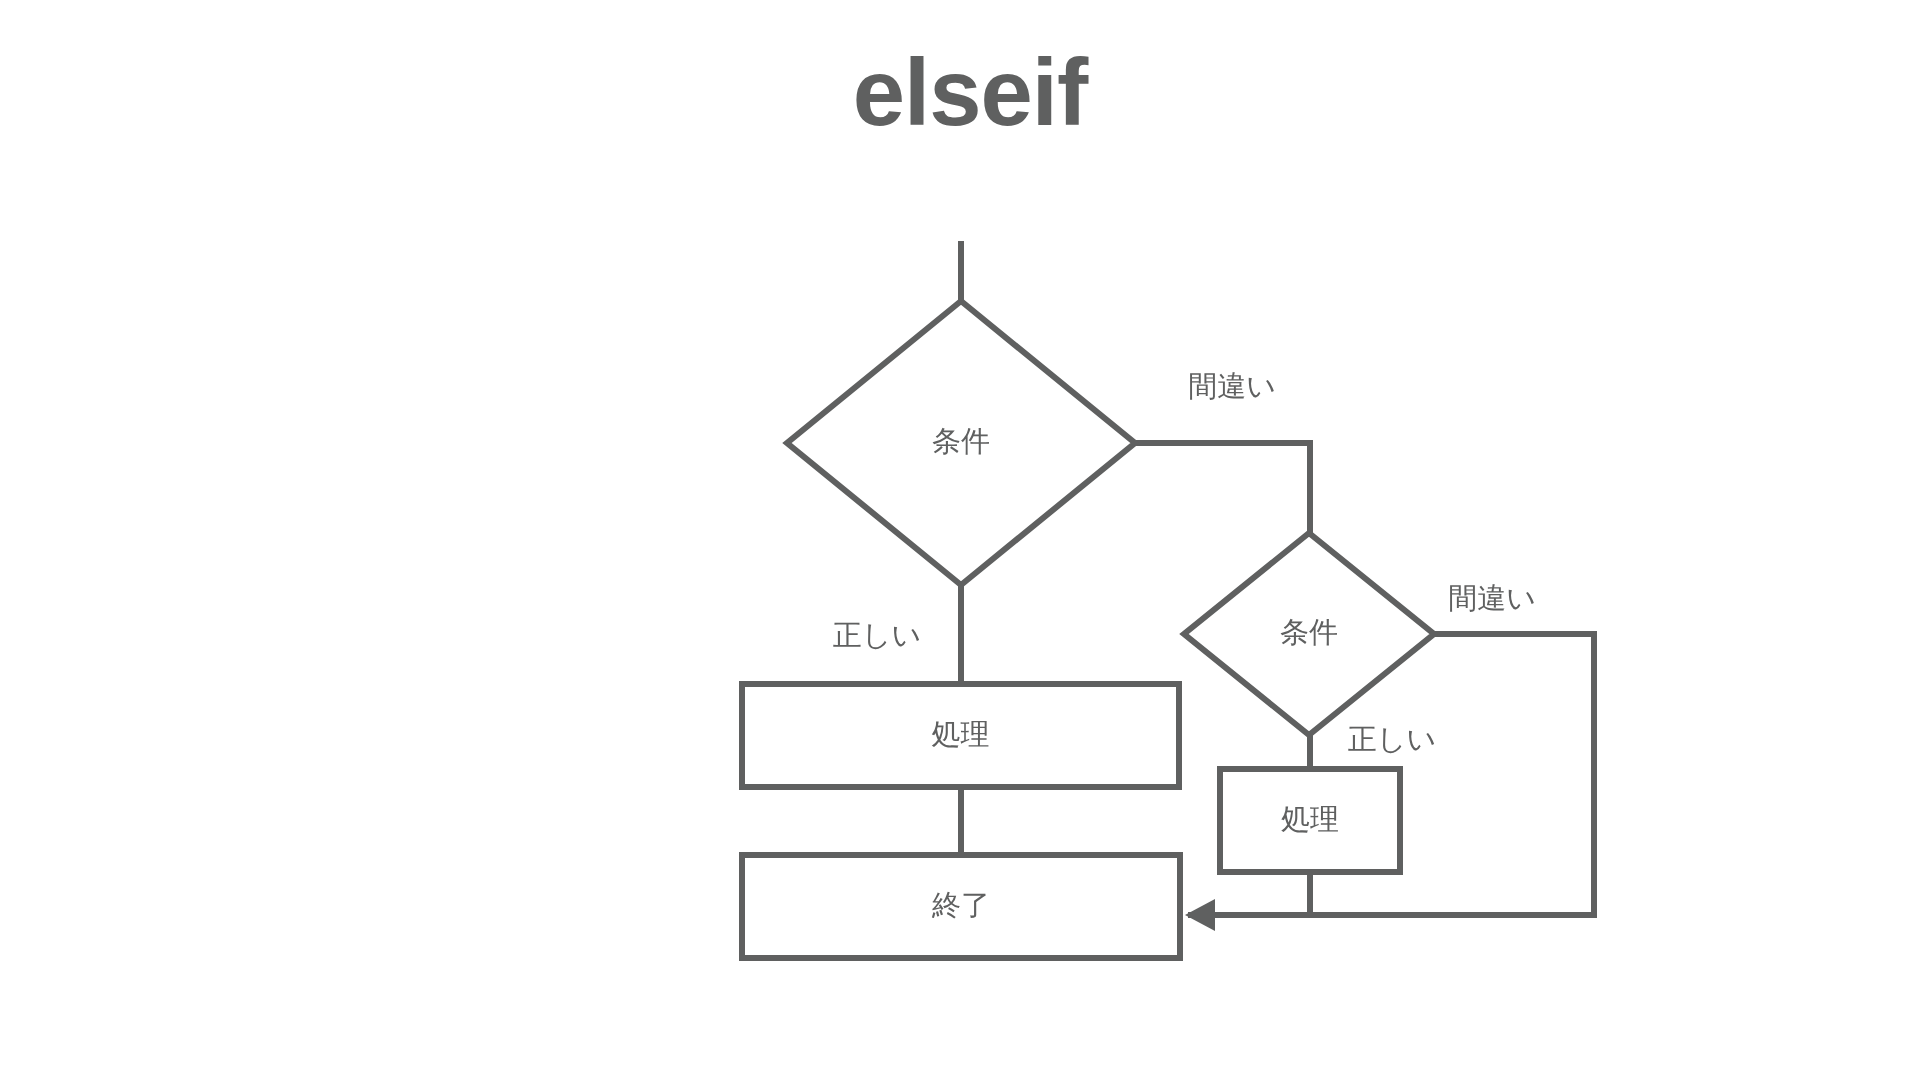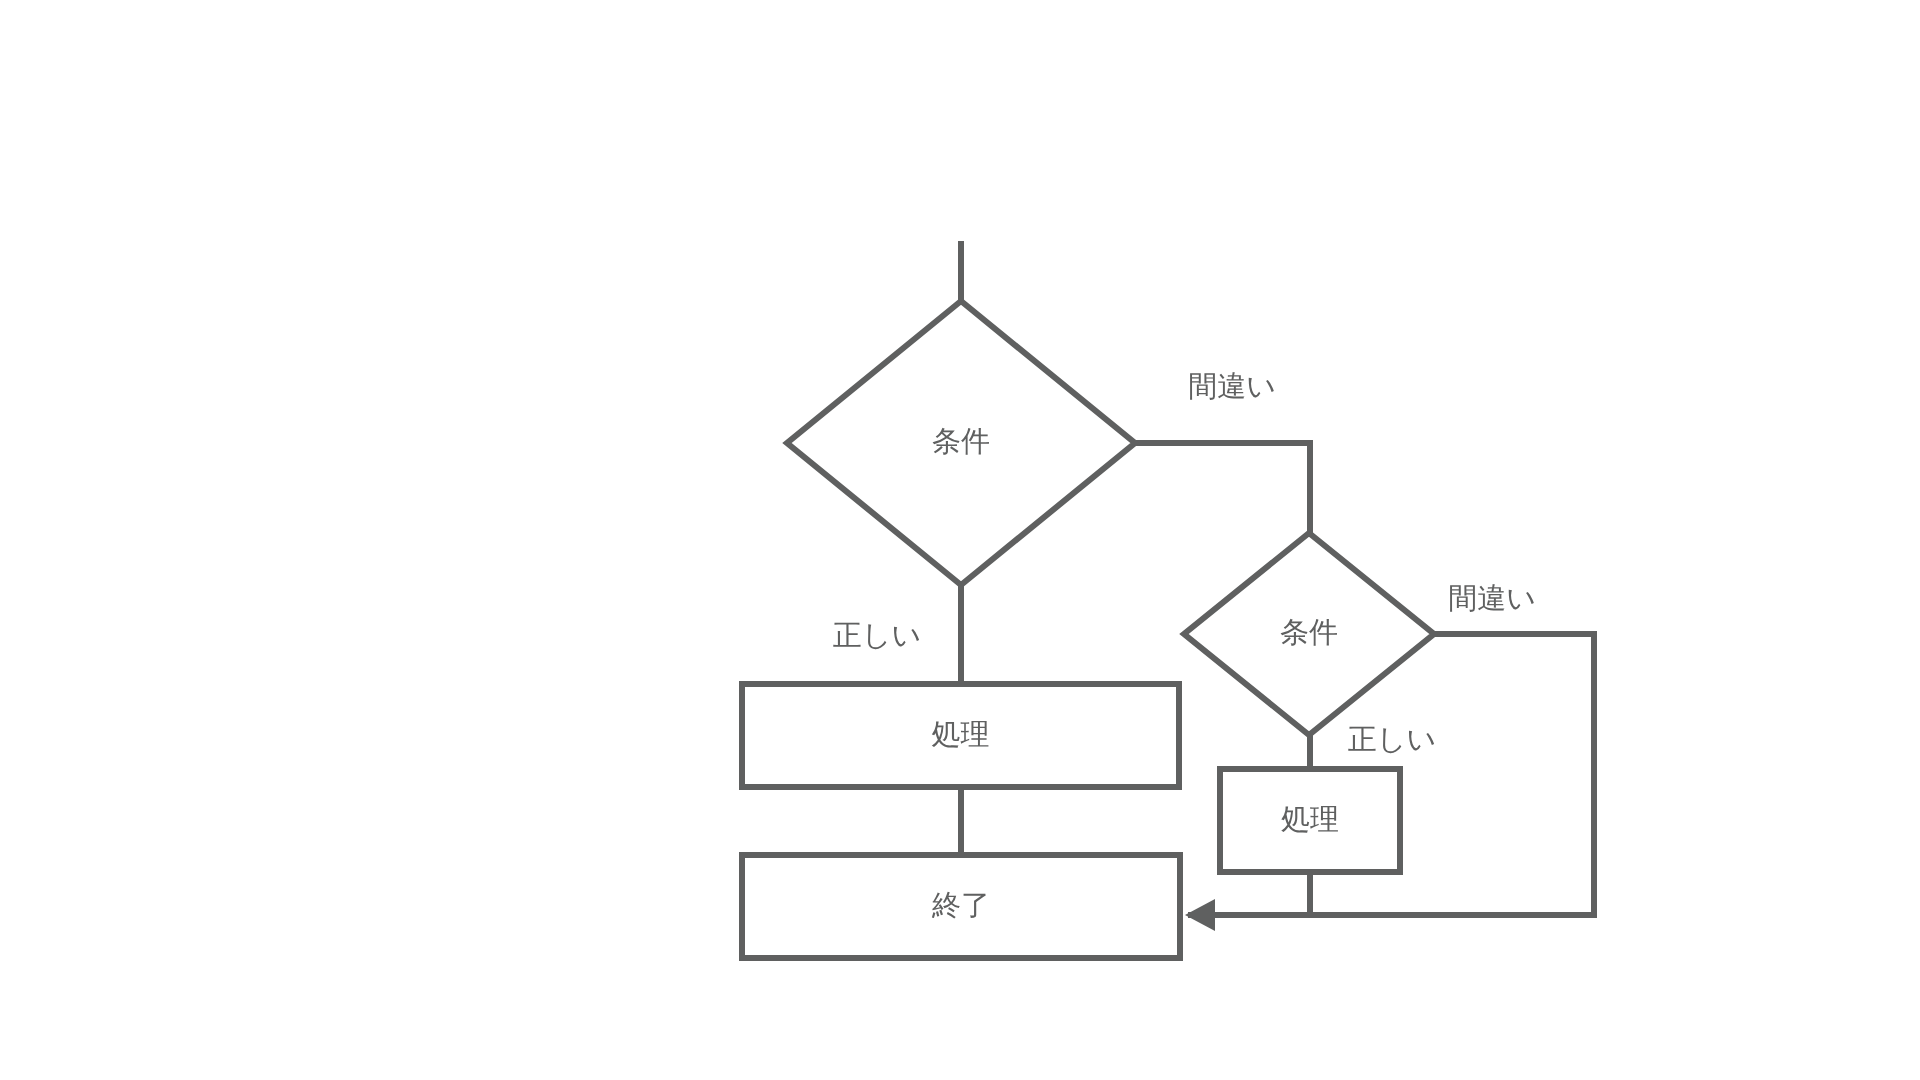--- a/index.html
+++ b/index.html
@@ -74,20 +74,21 @@
     fill: #5f6060;
     text-anchor: middle;
     dominant-baseline: middle;
   }
 </style>
 </head>
 <body style="background: rgb(255, 255, 255);">
 
 <div id="stage">
 
+  <div id="title"><span id="title-inner">elseif</span></div>
 
   <svg id="flow" width="1920" height="1080" viewBox="0 0 1920 1080" xmlns="http://www.w3.org/2000/svg">
 
     <g>
       <path class="conn" d="M 961 241 L 961 301"></path>
 
       <path class="conn" d="M 1135 443 L 1310 443 L 1310 533"></path>
 
       <path class="conn" d="M 961 585 L 961 684"></path>
 

